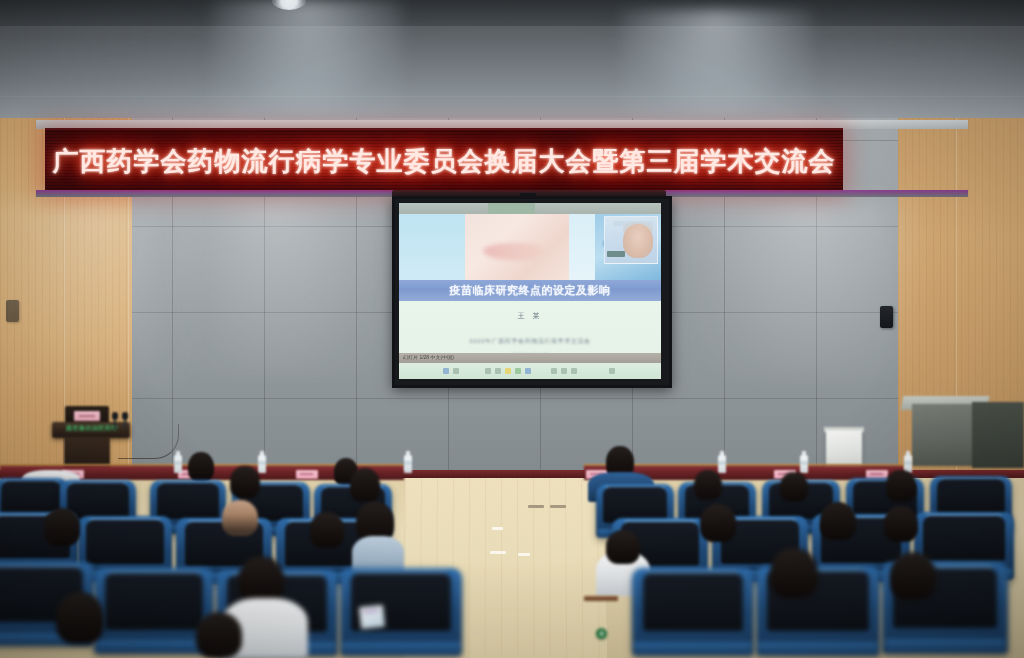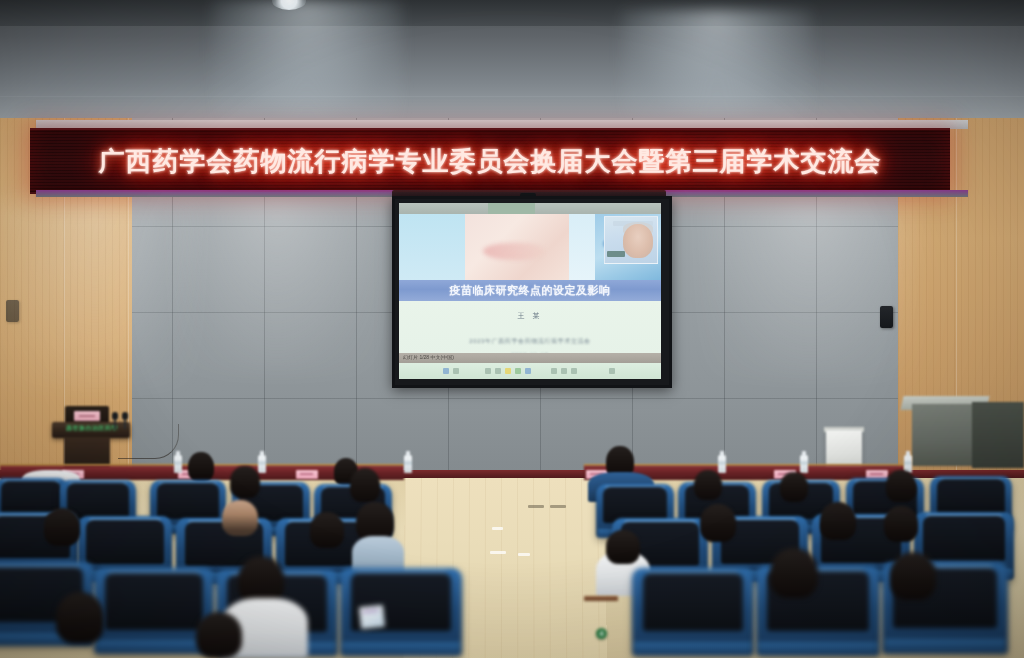--- a/index.html
+++ b/index.html
@@ -67,21 +67,21 @@
     background:rgba(255,255,255,0.22);
   }
   .wall-glow{
     position:absolute;
     background:radial-gradient(ellipse at 50% 0%,rgba(255,255,255,0.30) 0%,rgba(255,255,255,0.14) 42%,rgba(255,255,255,0.04) 72%,rgba(255,255,255,0) 100%);
     filter:blur(10px);pointer-events:none;
   }
 
   
   .led-banner{
-    position:absolute;left:30px;top:128px;width:920px;height:62px;
+    position:absolute;left:45px;top:128px;width:798px;height:62px;
     background:linear-gradient(180deg,#1d0608 0%,#2a0a0c 14%,#3a0d0f 50%,#2a0a0c 86%,#190507 100%);
     border-top:2px solid #5a1418;
     border-bottom:2px solid #4a1013;
     box-shadow:0 0 22px 5px rgba(190,30,28,0.30), inset 0 0 26px rgba(120,15,15,0.55);
     display:flex;align-items:center;justify-content:center;
     overflow:hidden;
   }
   .led-banner::after{
     content:"";position:absolute;left:0;top:0;width:100%;height:100%;
     background:repeating-linear-gradient(0deg,rgba(0,0,0,0.30) 0px,rgba(0,0,0,0.30) 1px,transparent 1px,transparent 3px);

